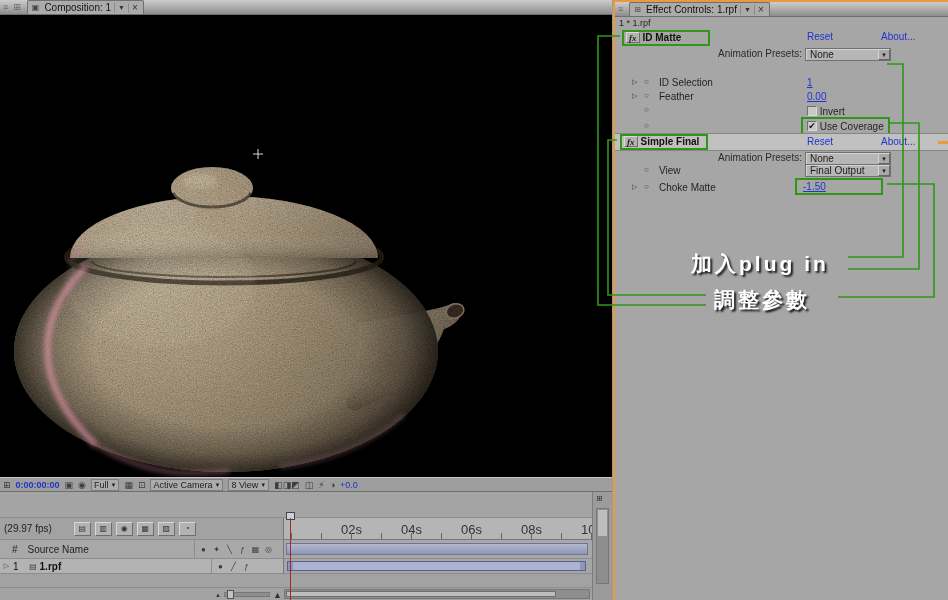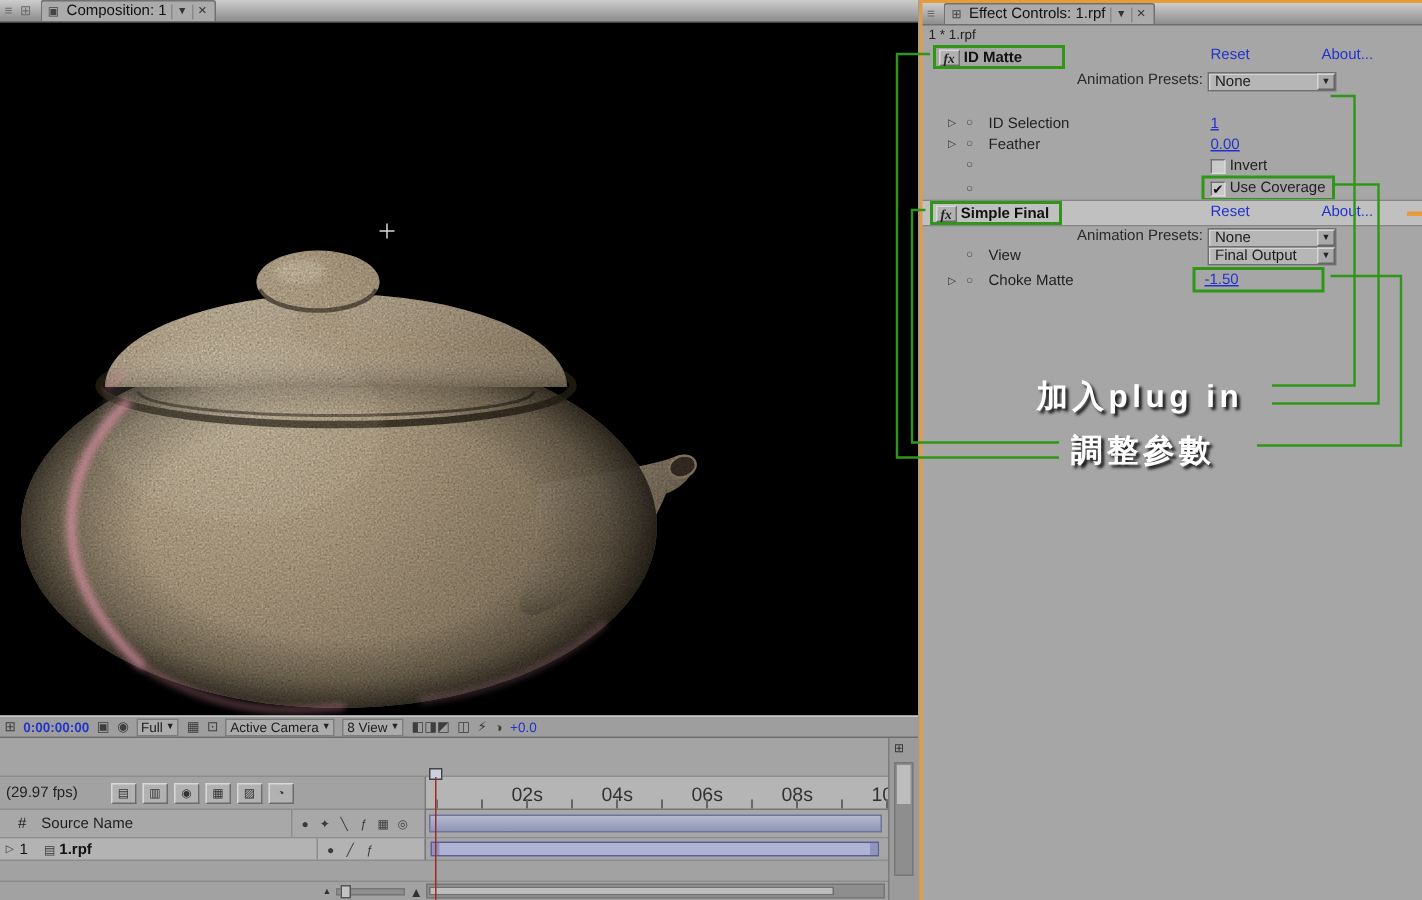--- a/index.html
+++ b/index.html
@@ -70,21 +70,21 @@
   .ec-row .lbl2{position:absolute;left:32px;top:1px;color:#1f1f1f}
   .ec-row .val{position:absolute;left:190px;top:1px}
   .presets-lbl{position:absolute;left:40px;width:147px;text-align:right;top:1px;color:#2a2a2a}
   .eff-head{height:18px;display:flex;align-items:center}
   .eff-band{background:#c0c0c0;border-top:1px solid #868686;border-bottom:1px solid #868686}
   .fx-badge{font-style:italic;font-family:"Liberation Serif","DejaVu Serif",serif;font-weight:bold;font-size:9px;background:#b2b2b2;border:1px solid;border-color:#d8d8d8 #6d6d6d #6d6d6d #d8d8d8;padding:0 2px;height:11px;line-height:10px;color:#222}
   .eff-name{font-weight:bold;color:#111;padding:0 3px}
   .reset{position:absolute;left:192px;top:2px}
   .about{position:absolute;left:266px;top:2px}
   .gbox{border:2px solid var(--green)}
-  .gbox-inline{display:inline-flex;align-items:center;border:2px solid var(--green);padding:0 2px;min-width:88px;height:16px;margin-left:6px}
+  .gbox-inline{display:inline-flex;align-items:flex-start;border:2px solid var(--green);padding:0 2px;min-width:88px;height:16px;margin-left:6px}
   .dropdown{display:inline-flex;align-items:center;justify-content:space-between;width:86px;height:13px;background:#b6b6b6;border:1px solid #707070;box-shadow:inset 1px 1px 0 #d4d4d4;padding-left:4px}
   .dd-btn{width:12px;height:11px;background:#a9a9a9;border:1px solid;border-color:#d6d6d6 #666 #666 #d6d6d6;font-size:6px;display:flex;align-items:center;justify-content:center;color:#222}
   .checkbox{display:inline-block;width:10px;height:10px;background:#c9c9c9;border:1px solid;border-color:#6f6f6f #dadada #dadada #6f6f6f;font-size:9px;line-height:9px;text-align:center;color:#111;vertical-align:middle}
   .cb-lbl{margin-left:0;vertical-align:middle;color:#1f1f1f}
   .annot{position:absolute;color:#fff;font-weight:bold;font-size:21px;letter-spacing:3px;text-shadow:2px 2px 2px rgba(0,0,0,.85);white-space:nowrap}
   .orange-chip{position:absolute;left:938px;top:141px;width:10px;height:3px;background:var(--orange)}
 
   
   .overlay{position:absolute;left:0;top:0;width:948px;height:600px;pointer-events:none;z-index:60}
   .gline{stroke:var(--green);stroke-width:1.6;fill:none}

